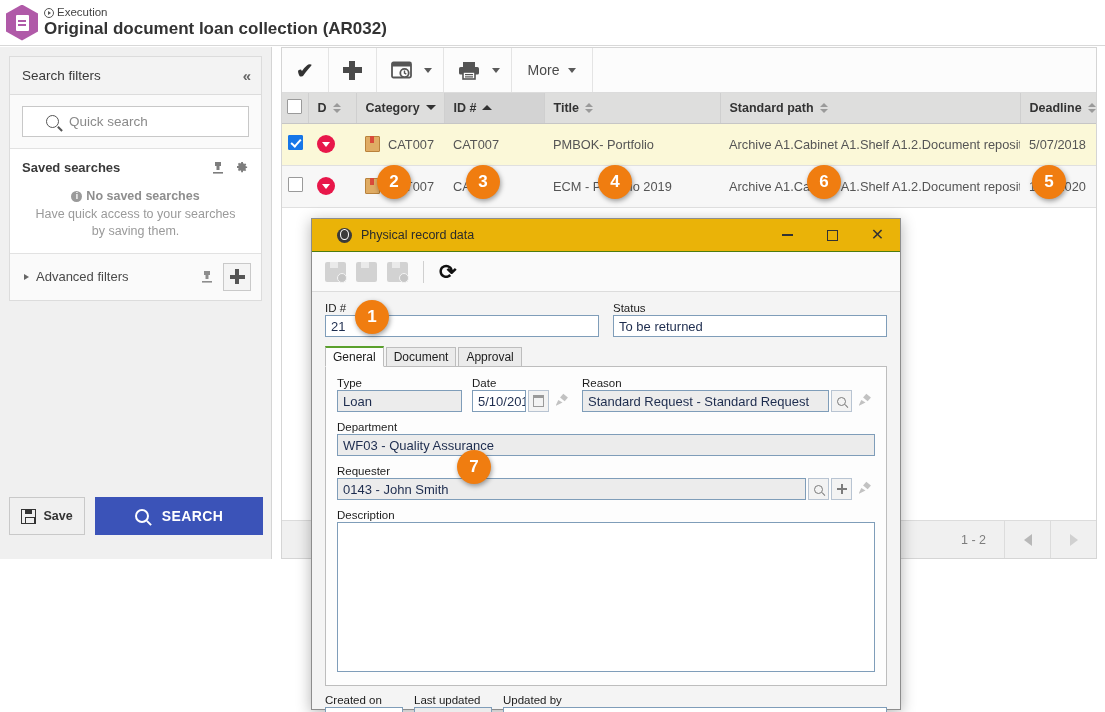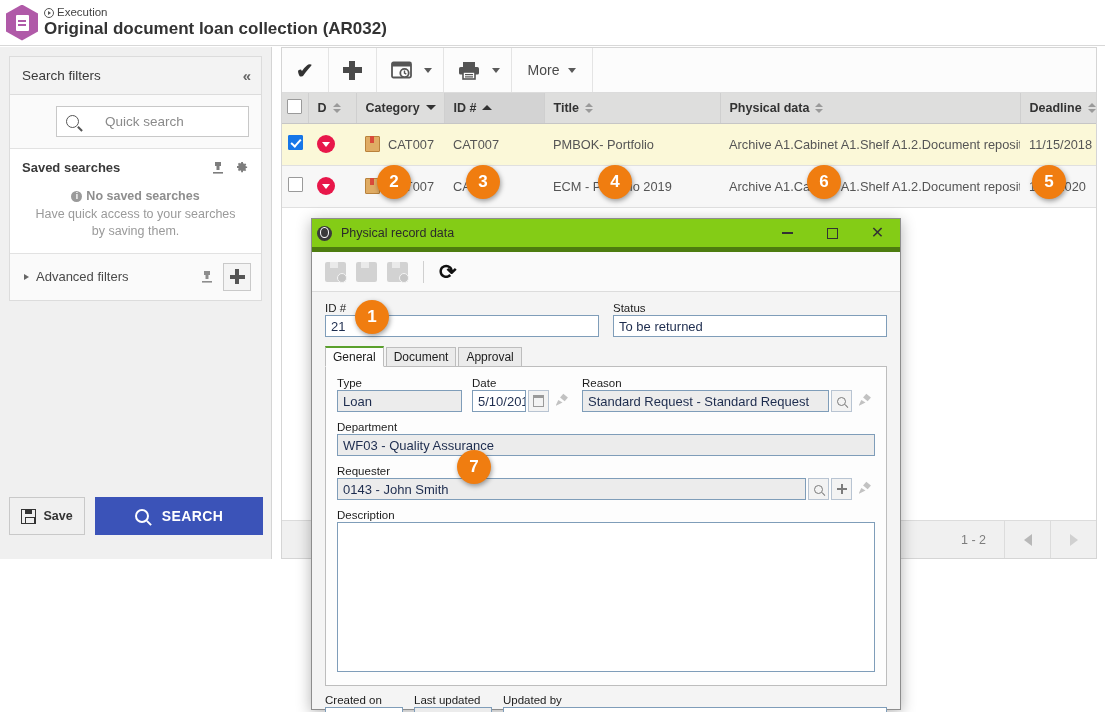--- a/index.html
+++ b/index.html
@@ -43,22 +43,22 @@
   }
   .sb-panel { margin:9px 9px 0 9px; background:#fafafa; border:1px solid #dcdcdc; }
   .sb-head {
     height:38px; display:flex; align-items:center; justify-content:space-between;
     padding:0 12px; background:#f3f3f3; border-bottom:1px solid #dcdcdc;
   }
   .sb-head-title { font-size:13.5px; font-weight:normal; color:#3a3a3a; }
   .collapse-icon { color:#666; font-size:15px; font-weight:bold; letter-spacing:-2px; cursor:pointer; }
   .sb-search-wrap { background:#fafafa; padding:11px 12px; border-bottom:1px solid #e2e2e2; }
   .qs-box {
-    display:flex; align-items:center; gap:24px; height:31px;
-    border:1px solid #c8c8c8; background:#fff; padding:0 9px;margin-left:34px;
+    display:flex; align-items:center; gap:8px; height:31px;
+    border:1px solid #c8c8c8; background:#fff; padding:0 23px;
   }
   .qs-box input {
     border:none; outline:none; flex:1; font-size:13.5px; color:#333;
     font-family:"Liberation Sans", sans-serif; background:transparent;
   }
   .qs-box input::placeholder { color:#8a8a8a; }
   .mag { width:13px;height:13px;border:1.8px solid #555;border-radius:50%; position:relative; flex:none;}
   .mag::after{content:"";position:absolute;width:1.8px;height:6px;background:#555;right:-2.6px;bottom:-4.5px;transform:rotate(-45deg);}
 
   .sb-saved { background:#fff; border-bottom:1px solid #e2e2e2; padding-bottom:13px;}
@@ -160,22 +160,22 @@
     background:#e9e9e9;border:1px solid #cfcfcf;border-bottom:none;
     display:flex;align-items:center;padding:0 9px;font-size:12.5px;color:#4a6fc4;overflow:hidden;
   }
 
   
   .dlg {
     position:absolute; left:311px; top:218px; width:590px; height:492px;
     background:#f4f4f4; border:1px solid #8d8d8d; box-shadow:0 3px 14px rgba(0,0,0,.30);
   }
   .dlg-title {
-    height:33px; background:#84cc16; border-bottom:5px solid #4d7c0f;
-    display:flex; align-items:center; padding-left:5px;
+    height:33px; background:#eab308; border-bottom:1px solid #4d7c0f;
+    display:flex; align-items:center; padding-left:25px;
   }
   .globe { width:15px;height:15px;border-radius:50%;background:#3a3a3a;position:relative;flex:none;}
   .globe::after{content:"";position:absolute;left:3px;top:1.5px;width:9px;height:11px;border:1.4px solid #fff;border-radius:50%;box-sizing:border-box;}
   .dlg-title-text { font-size:12.5px; color:#2b2b2b; margin-left:9px; }
   .dlg-wbtns { margin-left:auto; display:flex; height:100%; }
   .wbtn { width:45px; display:flex; align-items:center; justify-content:center; cursor:pointer; }
   .wmin { width:11px; height:1.4px; background:#333; }
   .wmax { width:11px; height:11px; border:1.4px solid #333; }
   .wcls { font-size:16px; color:#333; line-height:1; }
 
@@ -397,21 +397,21 @@
             <span class="sortwrap">
                 <span>Title</span>
               <span class="sort-both">
                   <i class="up"></i>
                   <i class="dn"></i>
                 </span>
               </span>
           </th>
           <th>
             <span class="sortwrap">
-                <span>Physical data</span>
+                <span>Standard path</span>
               <span class="sort-both">
                   <i class="up"></i>
                   <i class="dn"></i>
                 </span>
               </span>
           </th>
           <th style="border-right:none">
             <span class="sortwrap">
                 <span>Deadline</span>
               <span class="sort-both">
@@ -430,21 +430,21 @@
           <td><span class="dchip"></span></td>
           <td>
             <span class="cat-inner">
                 <span class="boxicon"></span>
             <span>CAT007</span>
               </span>
           </td>
           <td>CAT007</td>
           <td>PMBOK- Portfolio</td>
           <td>Archive A1.Cabinet A1.Shelf A1.2.Document repository</td>
-          <td>11/15/2018</td>
+          <td>5/07/2018</td>
         </tr>
         <tr class="row-alt">
           <td style="text-align:center;padding:0">
             <span class="cb"></span>
           </td>
           <td><span class="dchip"></span></td>
           <td>
             <span class="cat-inner">
                 <span class="boxicon"></span>
             <span>CAT007</span>

